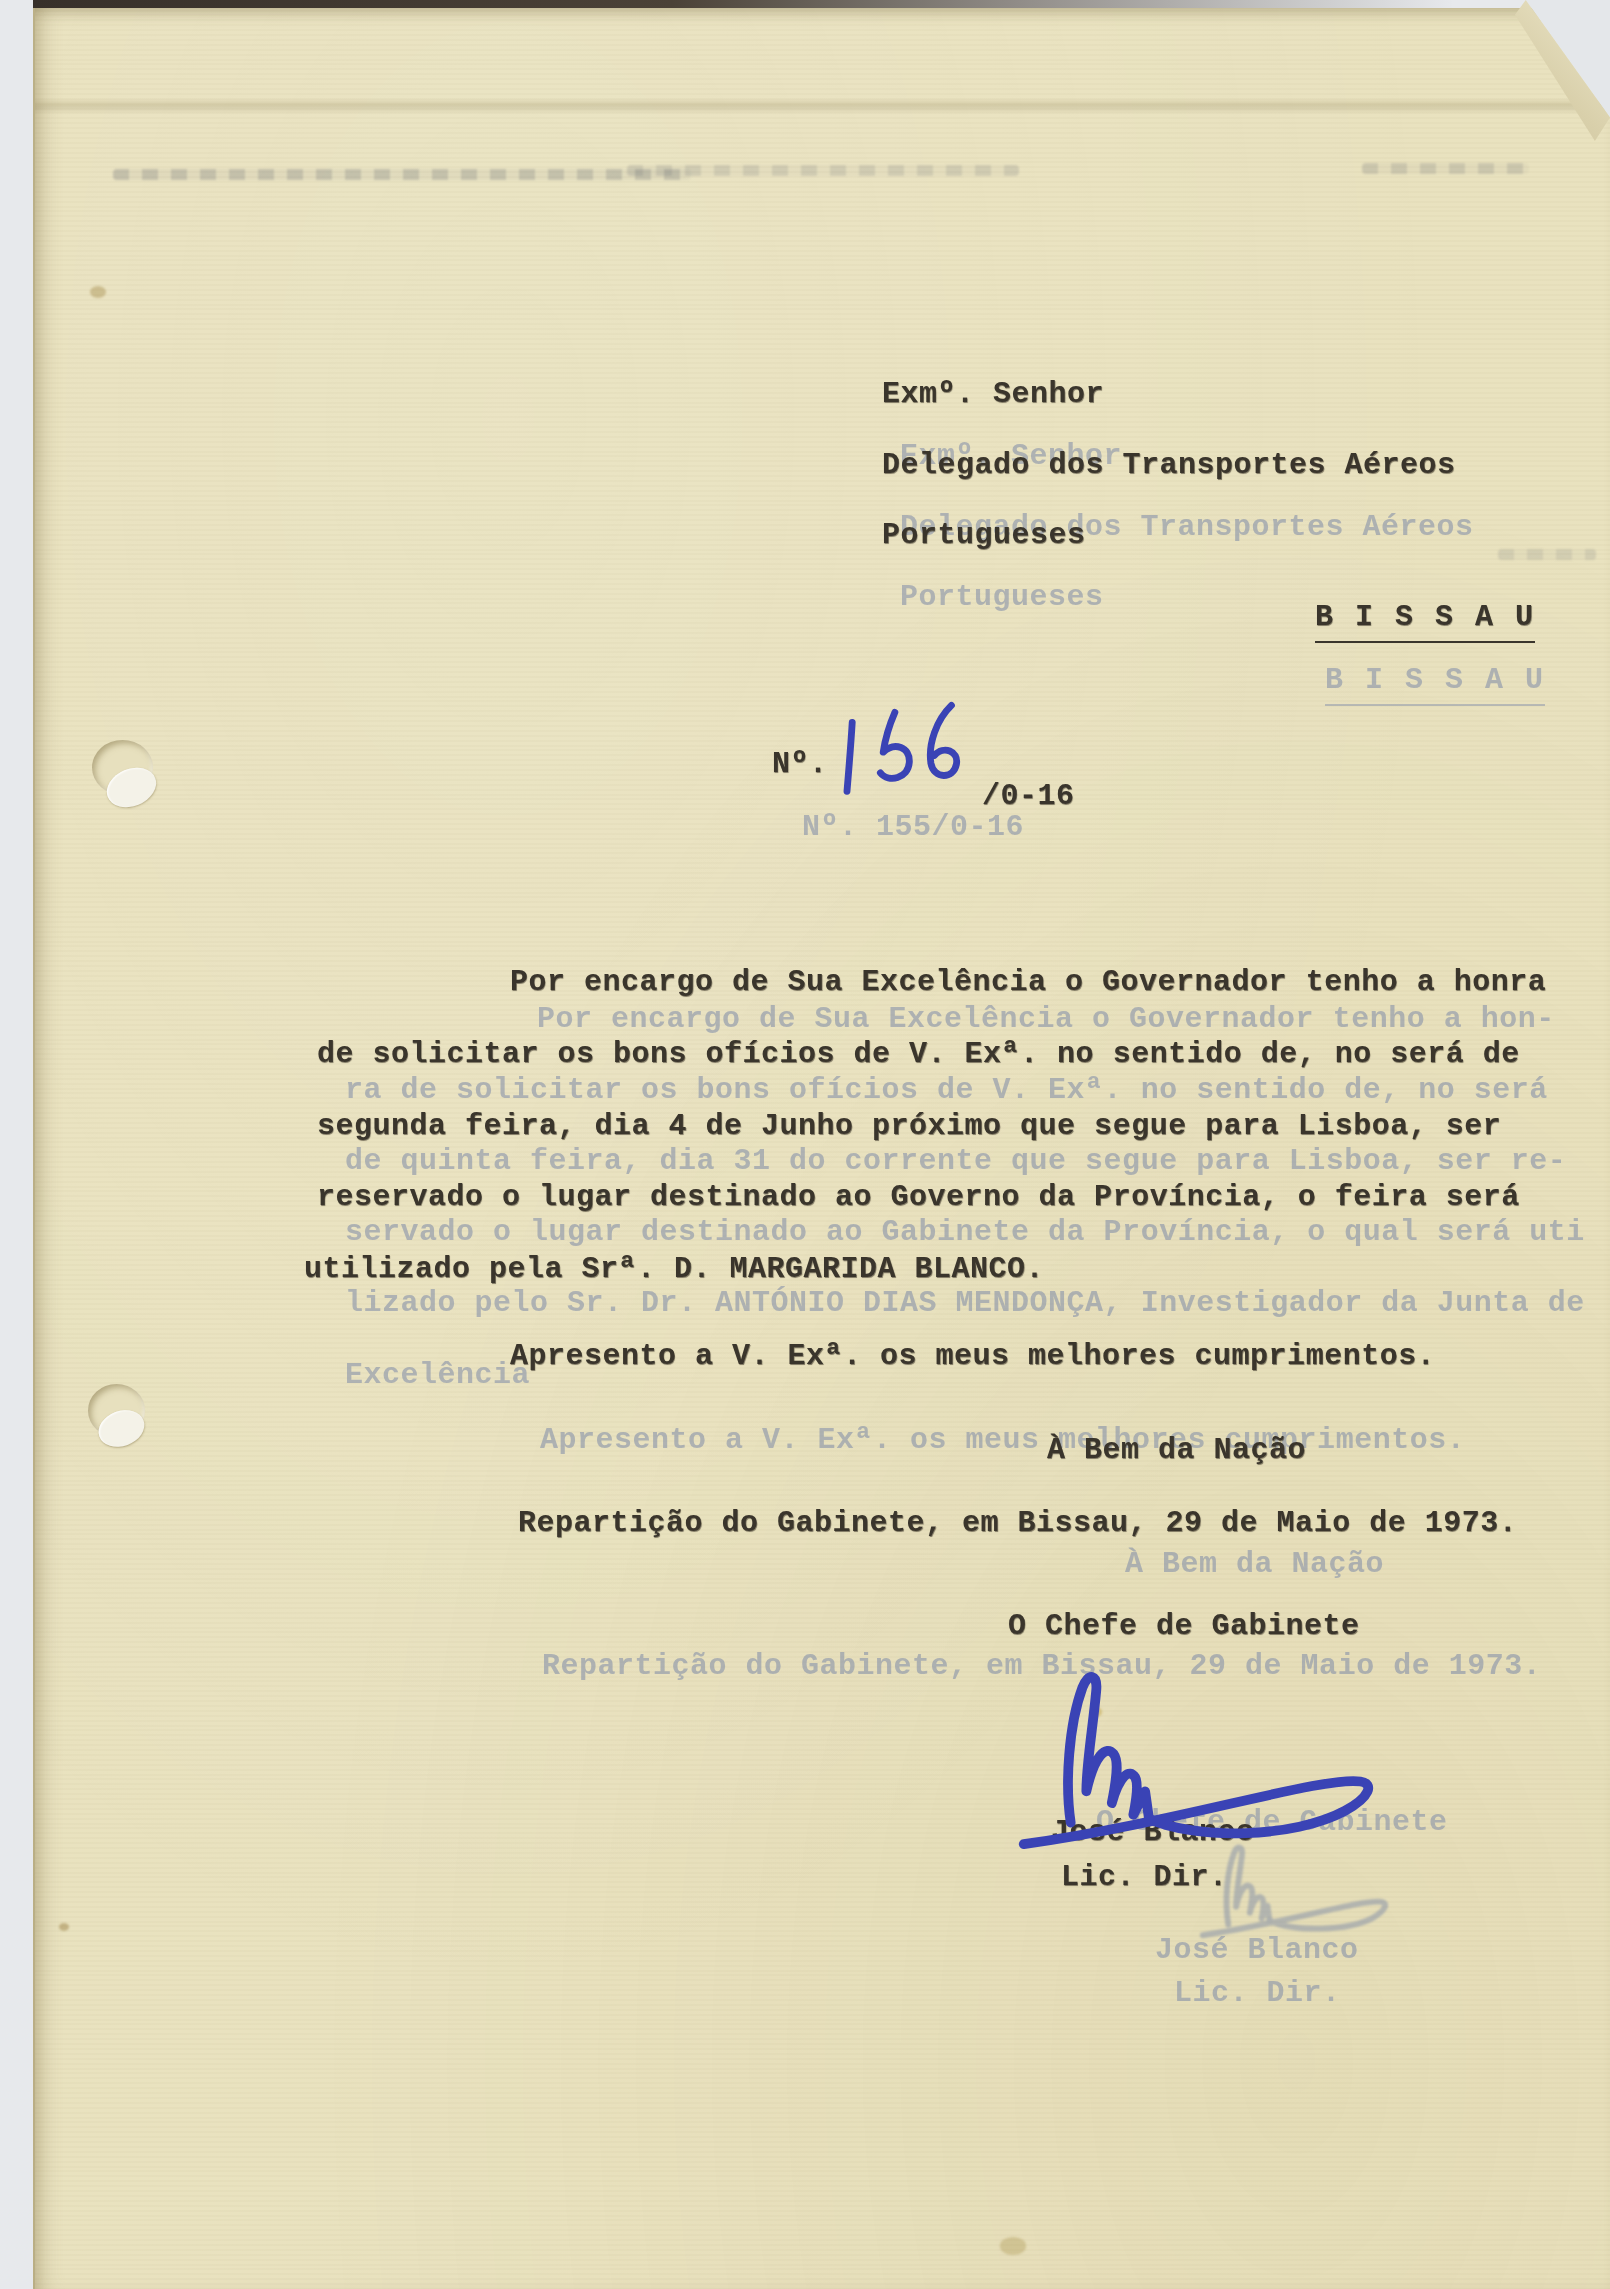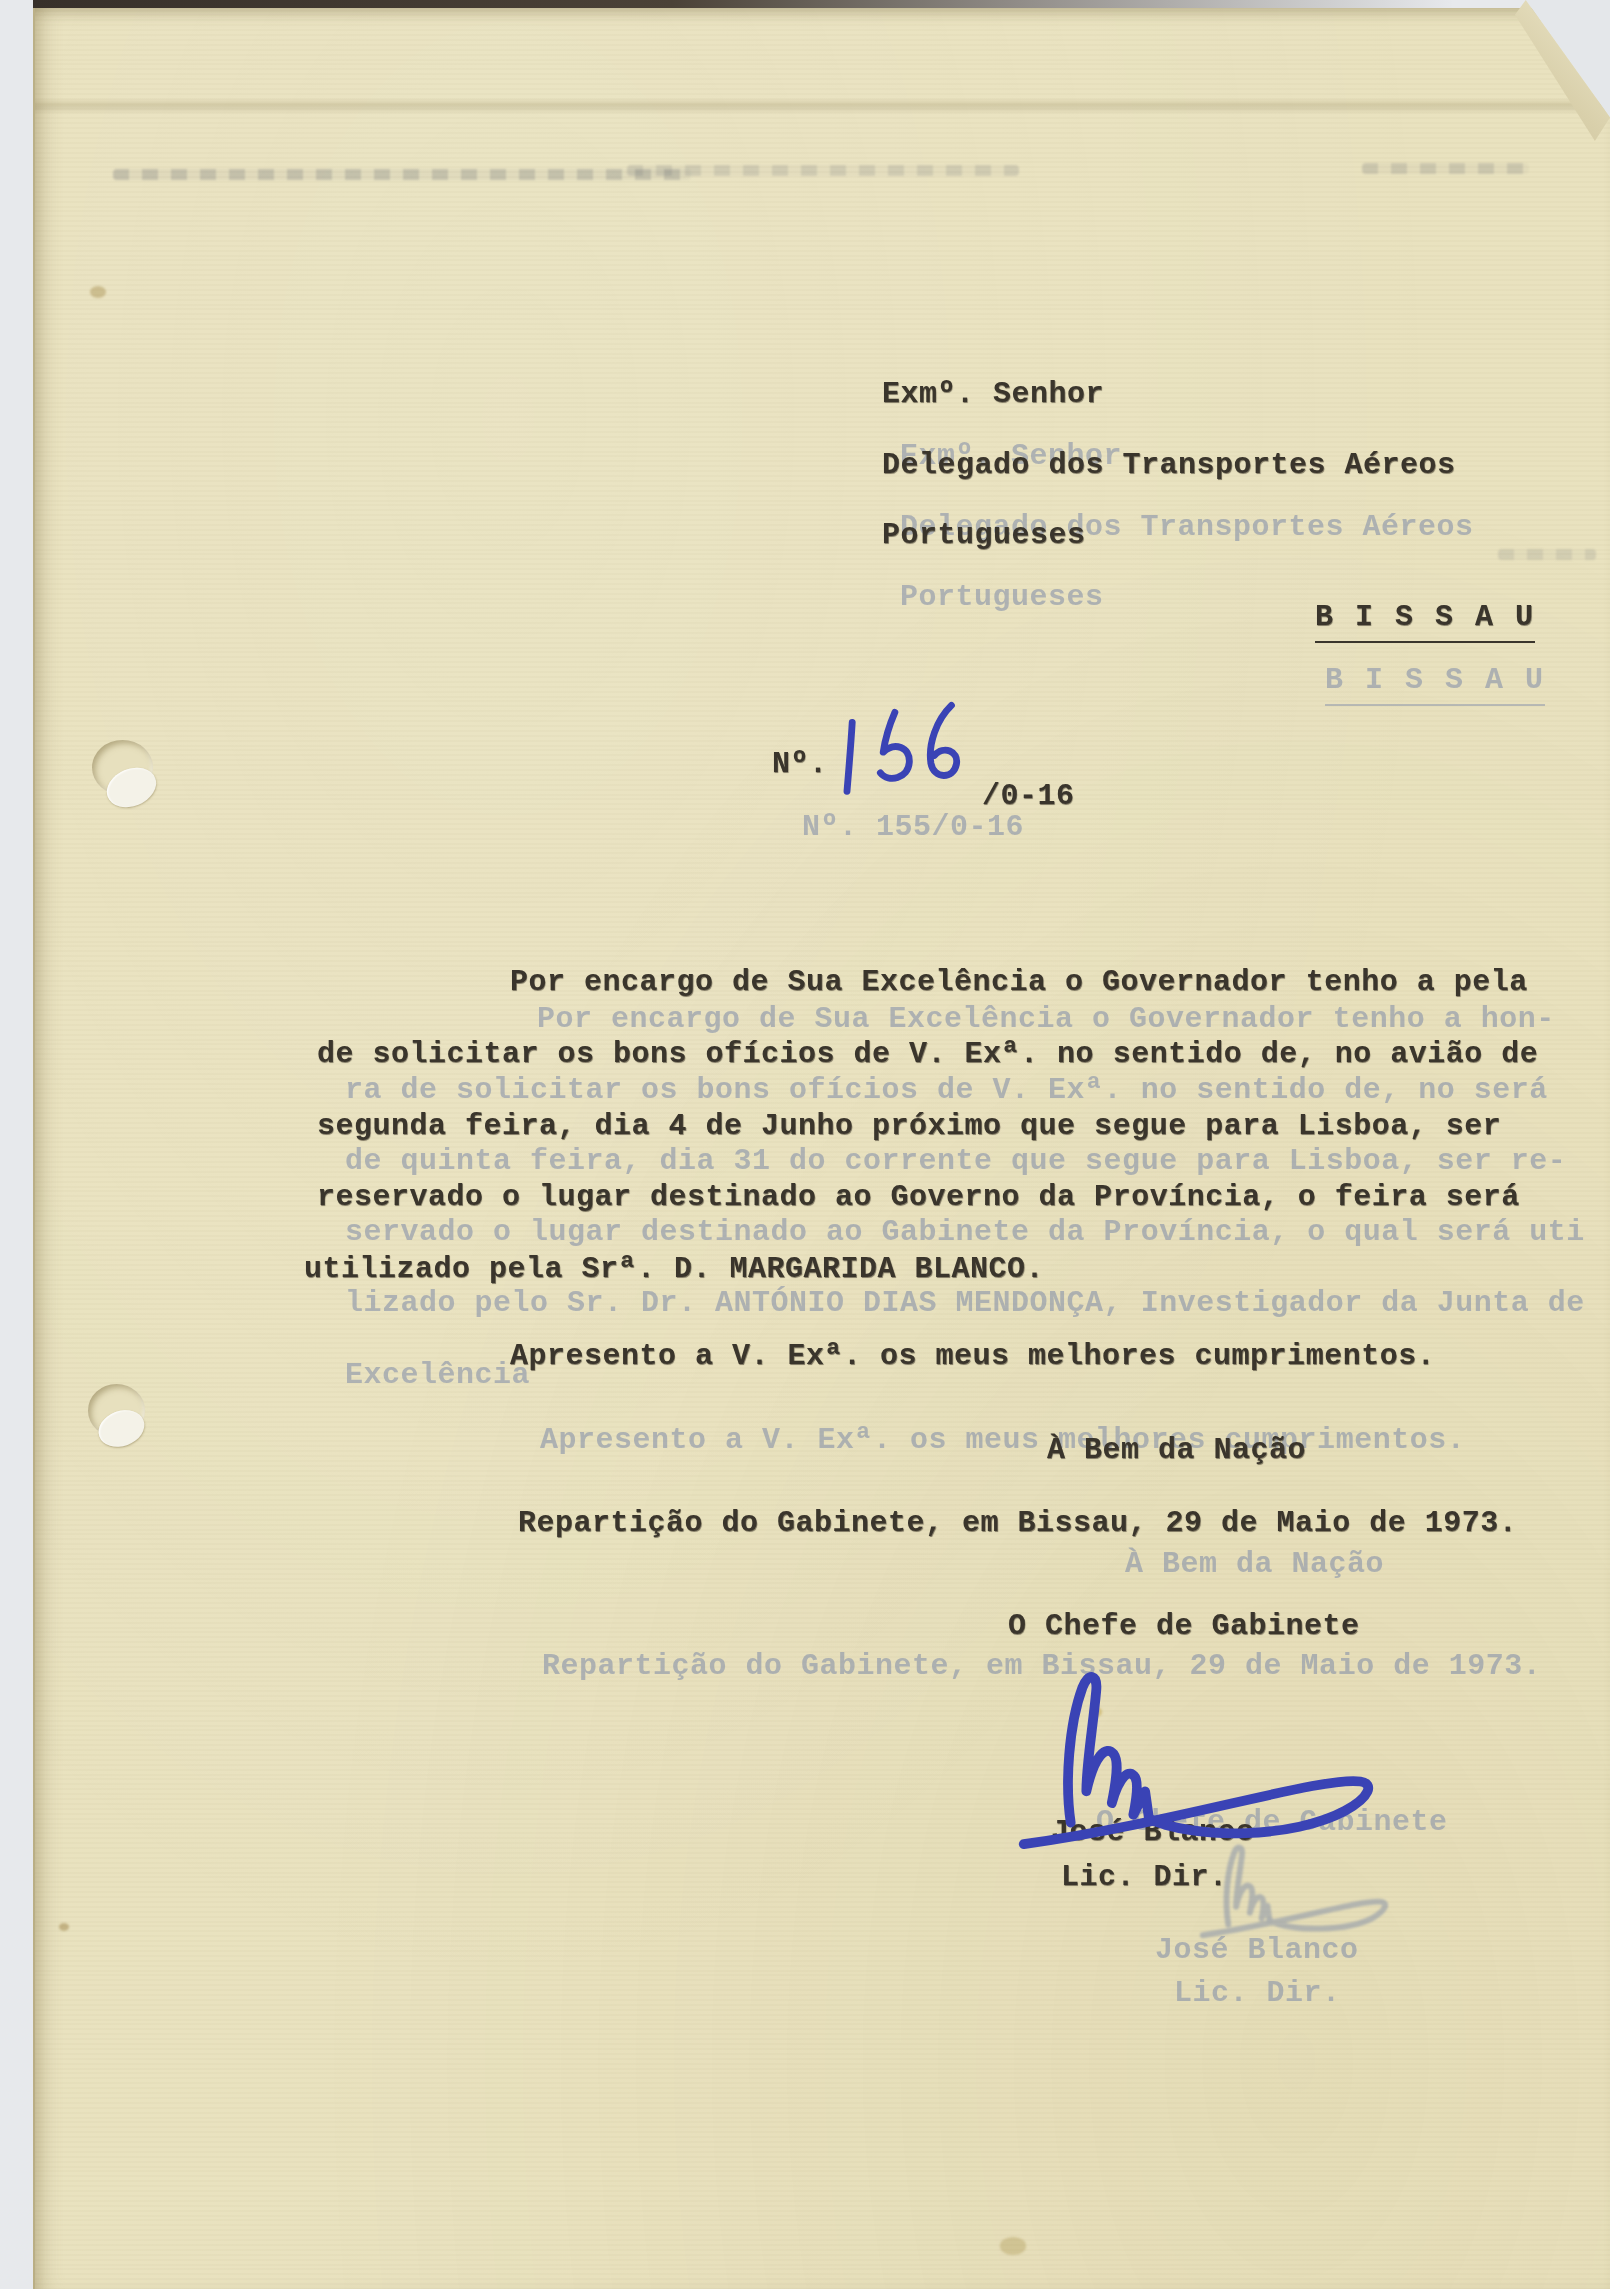--- a/index.html
+++ b/index.html
@@ -131,22 +131,22 @@
 <div class="t" style="left:772px;top:747px;">Nº.</div>
 <svg class="ink-svg" style="left:828px;top:698px;transform:rotate(-3deg);" width="157" height="98" viewBox="0 0 160 100">
   <g fill="none" stroke="#3a43b5" stroke-width="7" stroke-linecap="round" stroke-linejoin="round">
     <path d="M 26 22 C 24 40 20 70 17 92"></path>
     <path d="M 70 14 C 62 30 58 44 56 54 C 68 44 84 50 82 66 C 80 82 60 86 52 75"></path>
     <path d="M 128 10 C 112 24 102 48 104 68 C 106 84 126 86 130 70 C 133 57 118 50 108 60"></path>
   </g>
 </svg>
 <div class="t" style="left:982px;top:779px;">/0-16</div>
 
-<div class="t" style="left:510px;top:965px;">Por encargo de Sua Excelência o Governador tenho a pela</div>
-<div class="t" style="left:317px;top:1037px;">de solicitar os bons ofícios de V. Exª. no sentido de, no avião de</div>
+<div class="t" style="left:510px;top:965px;">Por encargo de Sua Excelência o Governador tenho a honra</div>
+<div class="t" style="left:317px;top:1037px;">de solicitar os bons ofícios de V. Exª. no sentido de, no será de</div>
 <div class="t" style="left:317px;top:1109px;">segunda feira, dia 4 de Junho próximo que segue para Lisboa, ser</div>
 <div class="t" style="left:317px;top:1180px;">reservado o lugar destinado ao Governo da Província, o feira será</div>
 <div class="t" style="left:304px;top:1252px;">utilizado pela Srª. D. MARGARIDA BLANCO.</div>
 
 <div class="t" style="left:510px;top:1339px;">Apresento a V. Exª. os meus melhores cumprimentos.</div>
 <div class="t" style="left:1047px;top:1433px;">À Bem da Nação</div>
 <div class="t" style="left:518px;top:1506px;">Repartição do Gabinete, em Bissau, 29 de Maio de 1973.</div>
 <div class="t" style="left:1008px;top:1609px;">O Chefe de Gabinete</div>
 
 <svg class="ink-svg" style="left:1000px;top:1666px;" width="392" height="186" viewBox="0 0 400 190">

